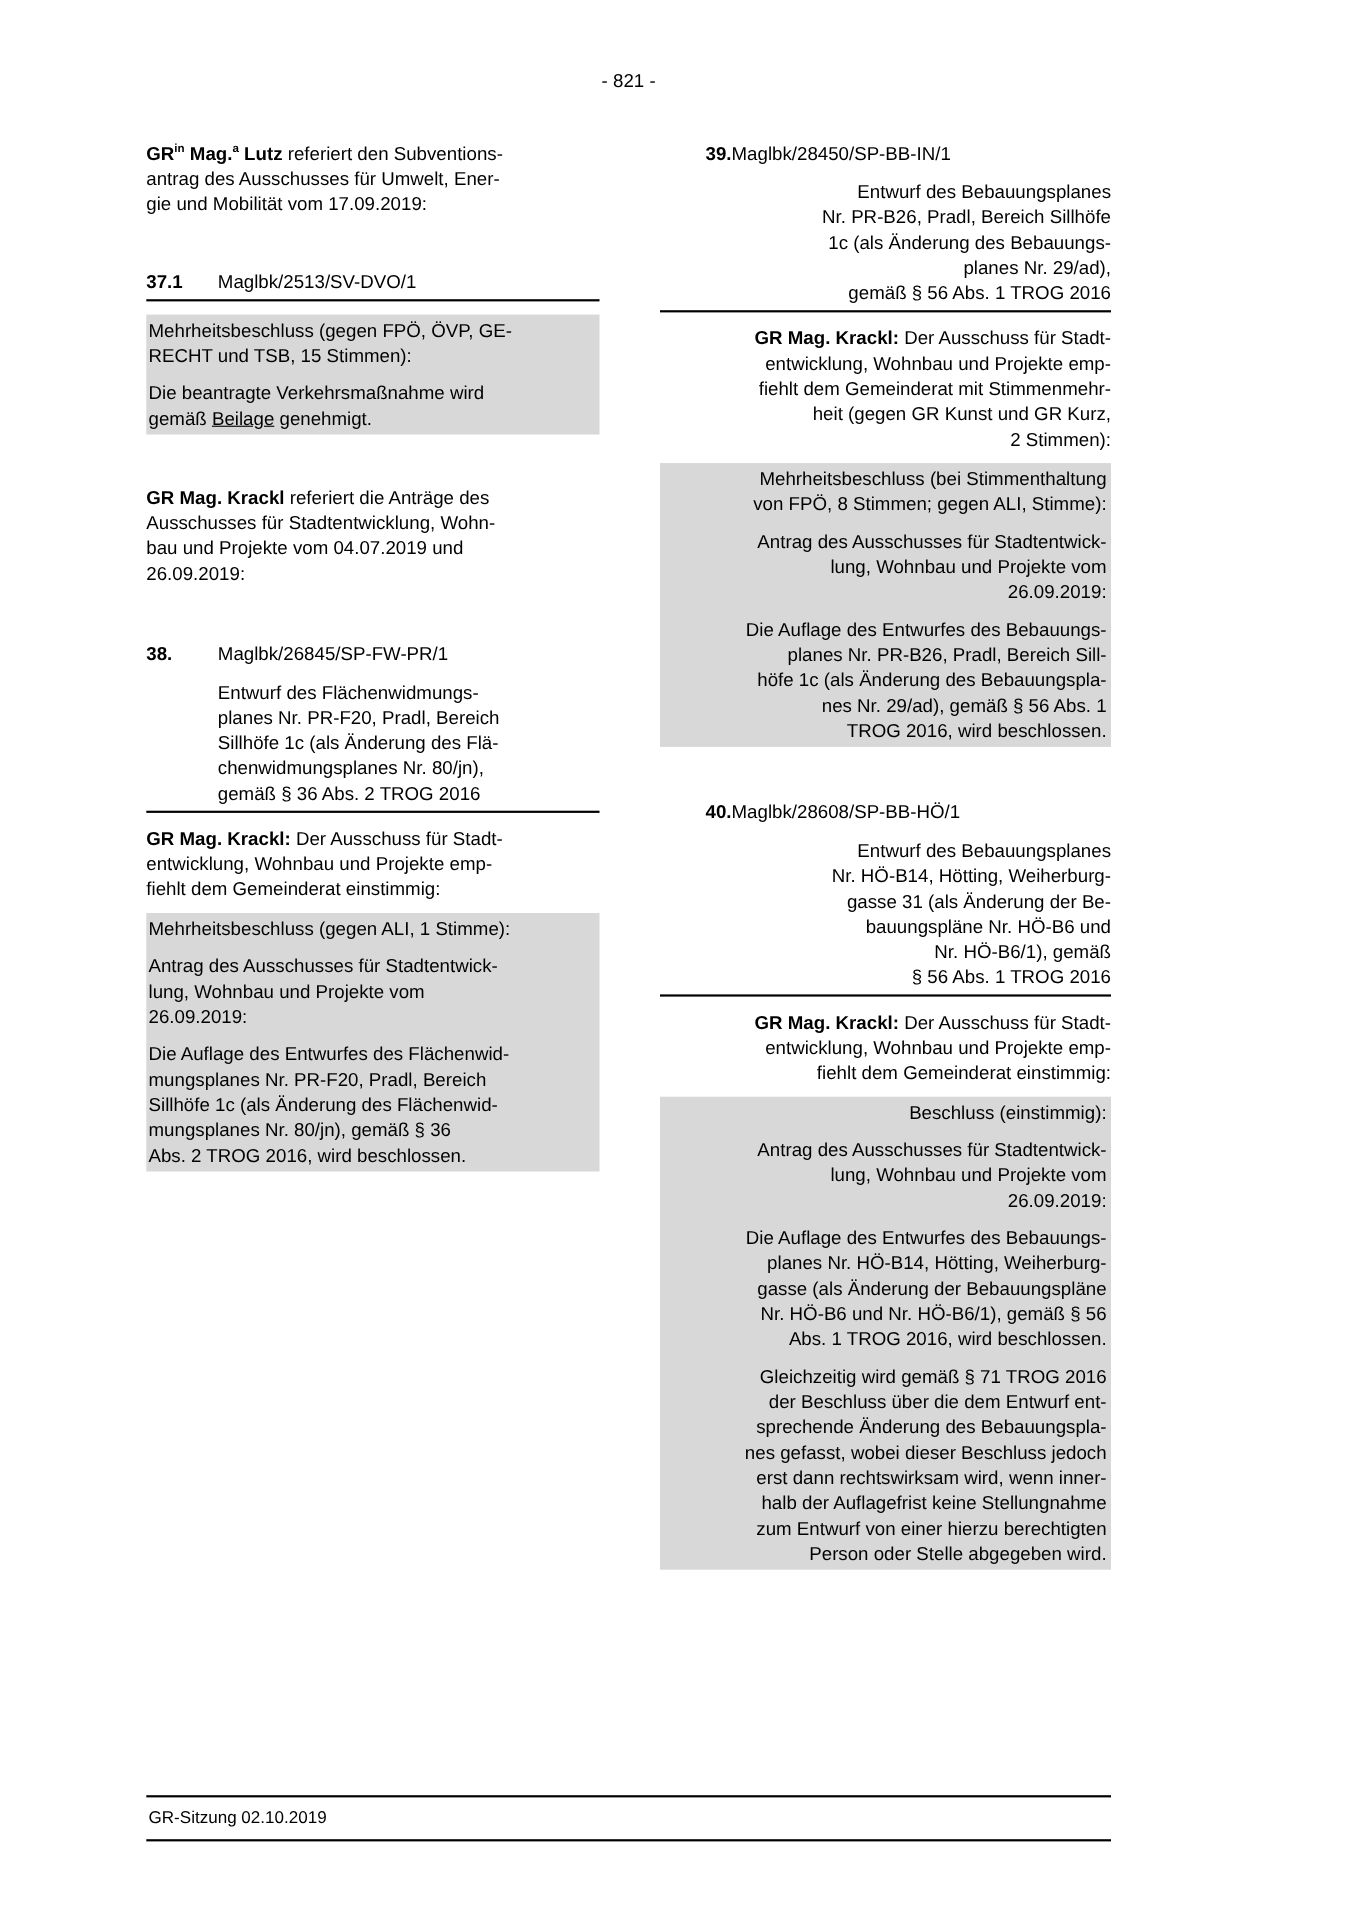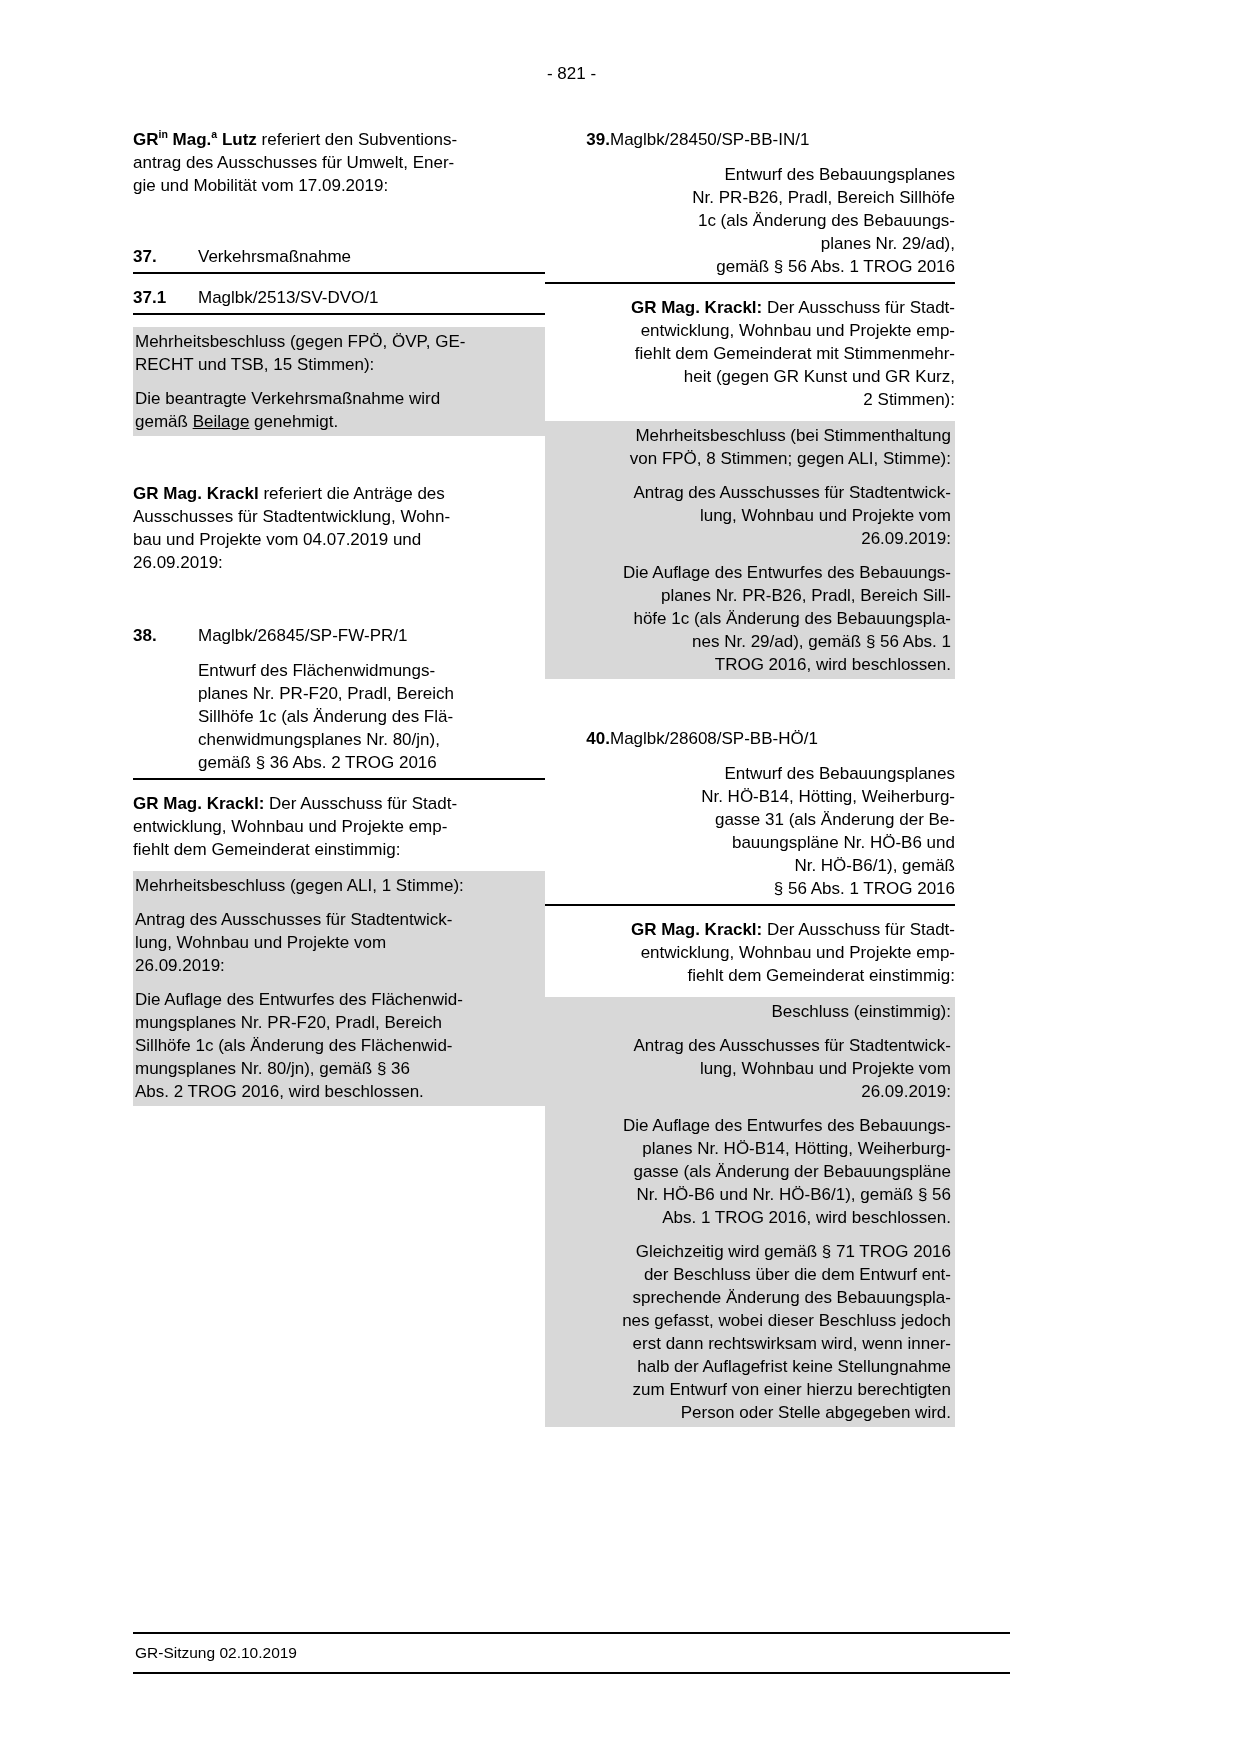--- a/index.html
+++ b/index.html
@@ -17,21 +17,21 @@
   .ml { white-space: pre-line; }
   sup { font-size: 0.62em; vertical-align: super; line-height: 0; }
   u { text-decoration: underline; }
 
   .page-num {
     position: absolute; top: 62px; left: 133px; width: 877px;
     text-align: center;
   }
   .columns {
     position: absolute; top: 128px; left: 133px;
-    display: flex; 
+    display: flex; gap: 55px;
   }
   .col-left { width: 412px; }
   .col-right { width: 410px; text-align: right; }
 
   .item-head { display: flex; font-weight: bold; }
   .num { flex: 0 0 65px; font-weight: bold; }
   .ref { font-weight: normal; }
   .rule { border-bottom: 2px solid #000; padding-bottom: 4px; }
   .item-title { padding-left: 65px; font-weight: normal; }
 
@@ -63,24 +63,20 @@
 <div class="page-num">- 821 -</div>
 
 <div class="columns">
 
   <div class="col-left">
 
     <p class="mb48"><b class="lead"><span>GR</span><sup>in</sup><span> Mag.</span><sup>a</sup><span> Lutz</span></b><span class="ml"> referiert den Subventions-
 antrag des Ausschusses für Umwelt, Ener-
 gie und Mobilität vom 17.09.2019:</span></p>
 
-    <div class="item-head rule mb12">
-        <span class="num">37.</span>
-        <span class="ref">Verkehrsmaßnahme</span>
-      </div>
 
     <div class="item-head rule mb12">
         <span class="num">37.1</span>
         <span class="ref">Maglbk/2513/SV-DVO/1</span>
       </div>
 
 
     <div class="decision mb46">
       <p class="ml">Mehrheitsbeschluss (gegen FPÖ, ÖVP, GE-
 RECHT und TSB, 15 Stimmen):</p>

